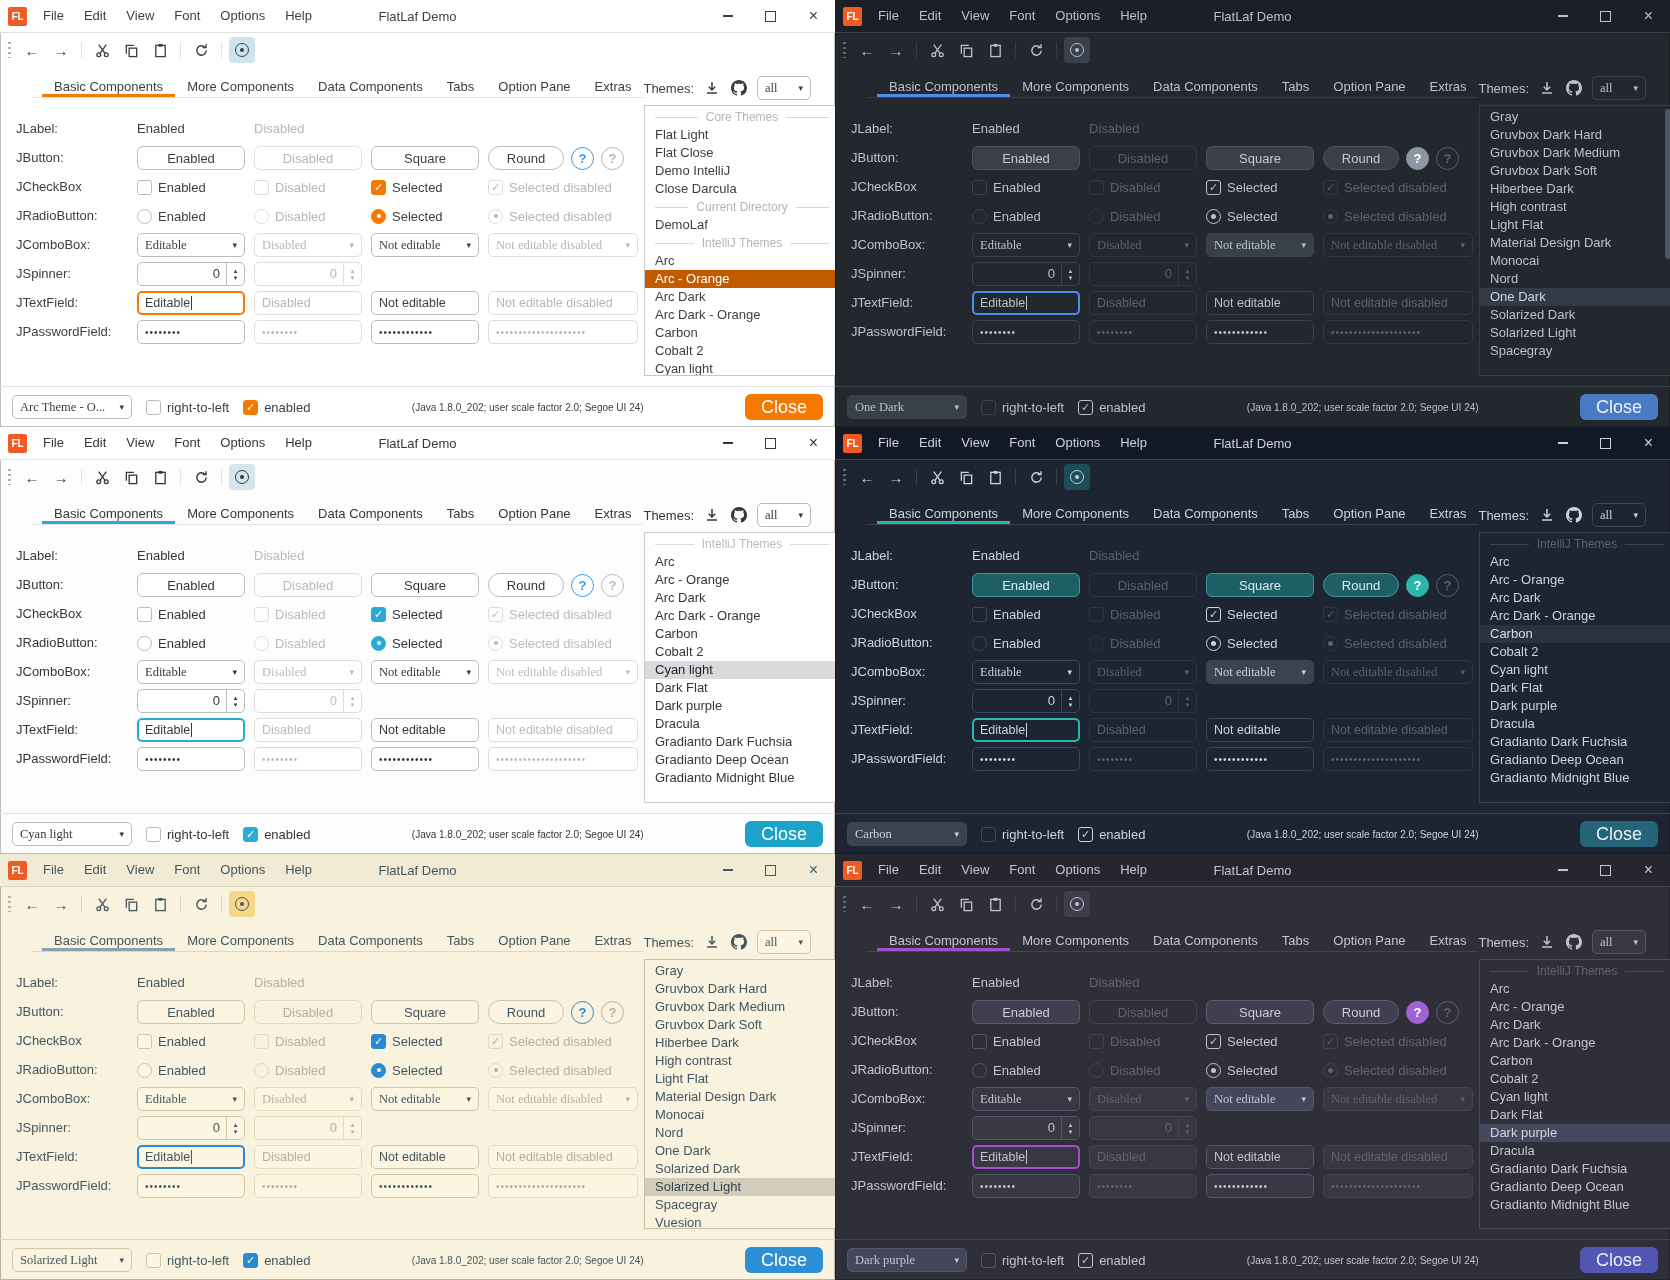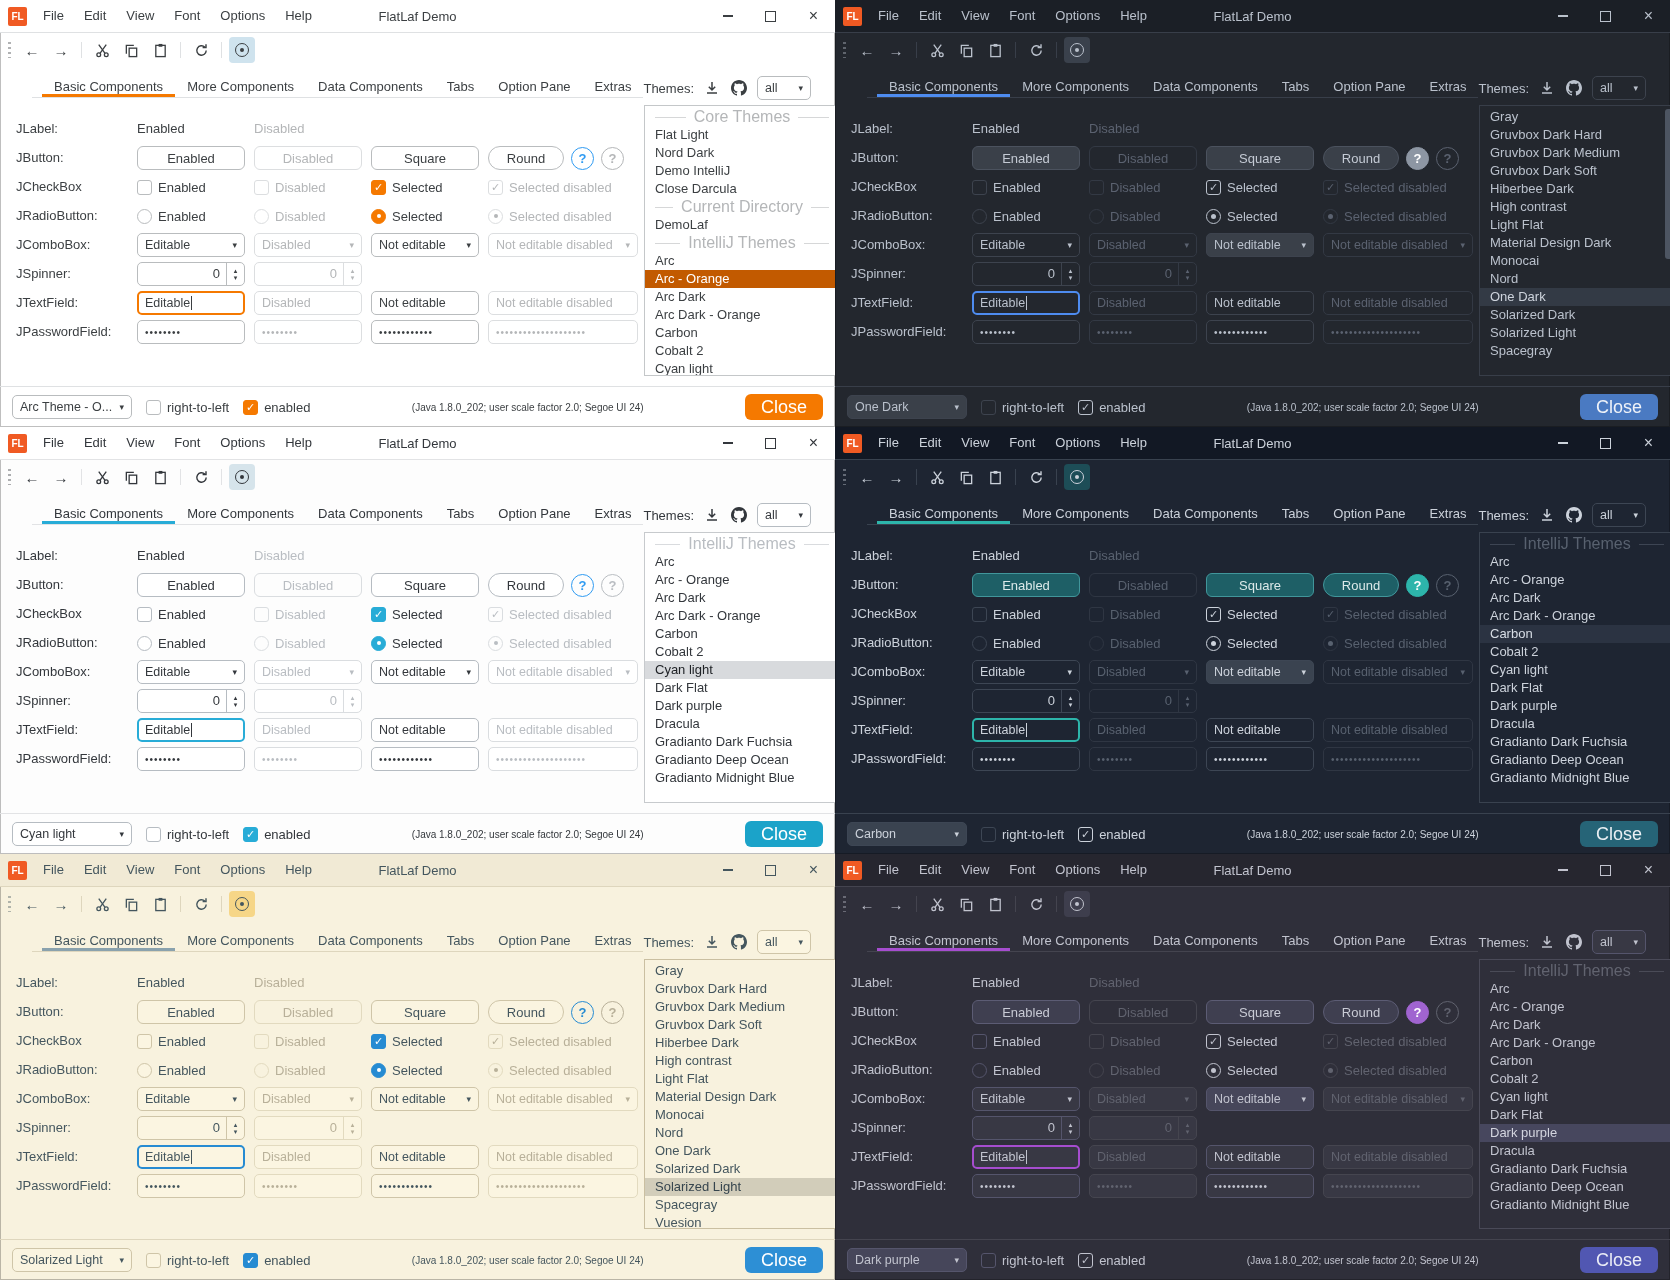--- a/index.html
+++ b/index.html
@@ -32,21 +32,21 @@
   .eyeg::after{content:"";width:4px;height:4px;border-radius:50%;background:currentColor;}
   
   .tabrow{height:34px;flex:none;display:flex;align-items:center;margin-top:4px;margin-left:32px;}
   .tabs{flex:1;display:flex;align-items:stretch;border-bottom:1px solid var(--sep);padding-left:10px;}
   .tab{display:flex;align-items:center;padding:0 12px;white-space:nowrap;border-bottom:3px solid transparent;}
   .tabs span.tab:nth-of-type(1){border-bottom-color:var(--underline);}
   .themes-head{width:218px;display:flex;align-items:center;gap:9px;padding-right:14px;flex:none;}
   .thico{width:18px;height:18px;display:flex;align-items:center;justify-content:center;}
   .thico svg{width:16px;height:16px;display:block;}
   .combo{height:24px;border:1px solid var(--border);border-radius:5px;background:var(--field);display:flex;
-         align-items:center;padding:0 7px;gap:4px;box-sizing:border-box;}
+         align-items:center;padding:0 7px;gap:4px;box-sizing:border-box;font-family:Liberation Serif, serif;}
   .combo .ctext{flex:1;overflow:hidden;white-space:nowrap;font-size:12.5px;}
   .carrow{font-size:9px;flex:none;}
   .combo.mini{width:54px;}
   .combo.wide{width:120px;background:var(--combob);}
   .combo.btnlike{background:var(--combob);}
   
   .main{flex:1;min-height:0;display:flex;}
   .comp-grid{flex:1;display:grid;grid-template-columns:112px 108px 108px 108px 150px;gap:5px 9px;
              align-content:start;padding:12px 6px 0 16px;}
   .rlabel,.plain{line-height:24px;white-space:nowrap;}
@@ -91,21 +91,21 @@
   .tfield{height:24px;border:1px solid var(--border);border-radius:5px;background:var(--field);display:flex;
           align-items:center;padding:0 7px;font-size:12.5px;overflow:hidden;white-space:nowrap;box-sizing:border-box;}
   .tfield.focus{border:2px solid var(--accent);padding:0 6px;}
   .caret{width:1px;height:14px;background:currentColor;margin-left:1px;flex:none;}
   .pw{letter-spacing:1px;font-size:10px;}
   
   .theme-list{width:196px;flex:none;margin:0 14px 10px 0;border:1px solid var(--listborder);background:var(--listbg);
               overflow:hidden;position:relative;padding-top:2px;box-sizing:border-box;}
   .titem{padding:0 10px;height:18px;line-height:18px;white-space:nowrap;overflow:hidden;}
   .titem.selected{background:var(--selbg);color:var(--selfg);}
-  .titem.sep{display:flex;align-items:center;gap:8px;color:var(--muted);font-size:16px;}
+  .titem.sep{display:flex;align-items:center;gap:8px;color:var(--muted);font-size:12px;}
   .titem.sep::before,.titem.sep::after{content:"";flex:1;height:1px;background:var(--muted);opacity:.55;}
   .w-onedark .theme-list::after{content:"";position:absolute;right:2px;top:3px;width:7px;height:150px;
                                 background:var(--scrollthumb);border-radius:3px;}
   
   .statusbar{height:40px;flex:none;border-top:1px solid var(--sep);display:flex;align-items:center;
              padding:0 12px;gap:14px;}
   .status{flex:1;text-align:center;font-size:10px;white-space:nowrap;overflow:hidden;}
   .closebtn{width:78px;height:26px;border:none;border-radius:6px;background:var(--close);color:var(--closefg);
             font-size:18px;font-family:inherit;flex:none;}
 </style>
@@ -321,21 +321,21 @@
           </span>
       <span class="tfield pw dis">
             <span>••••••••••••••••••••</span>
           </span>
     </div>
 
     <div class="theme-list">
 
     <div class="titem sep">Core Themes</div>
           <div class="titem">Flat Light</div>
-          <div class="titem">Nord Dark</div>
+          <div class="titem">Flat Close</div>
           <div class="titem">Demo IntelliJ</div>
           <div class="titem">Close Darcula</div>
           <div class="titem sep">Current Directory</div>
           <div class="titem">DemoLaf</div>
           <div class="titem sep">IntelliJ Themes</div>
           <div class="titem">Arc</div>
           <div class="titem selected">Arc - Orange</div>
           <div class="titem">Arc Dark</div>
           <div class="titem">Arc Dark - Orange</div>
           <div class="titem">Carbon</div>

